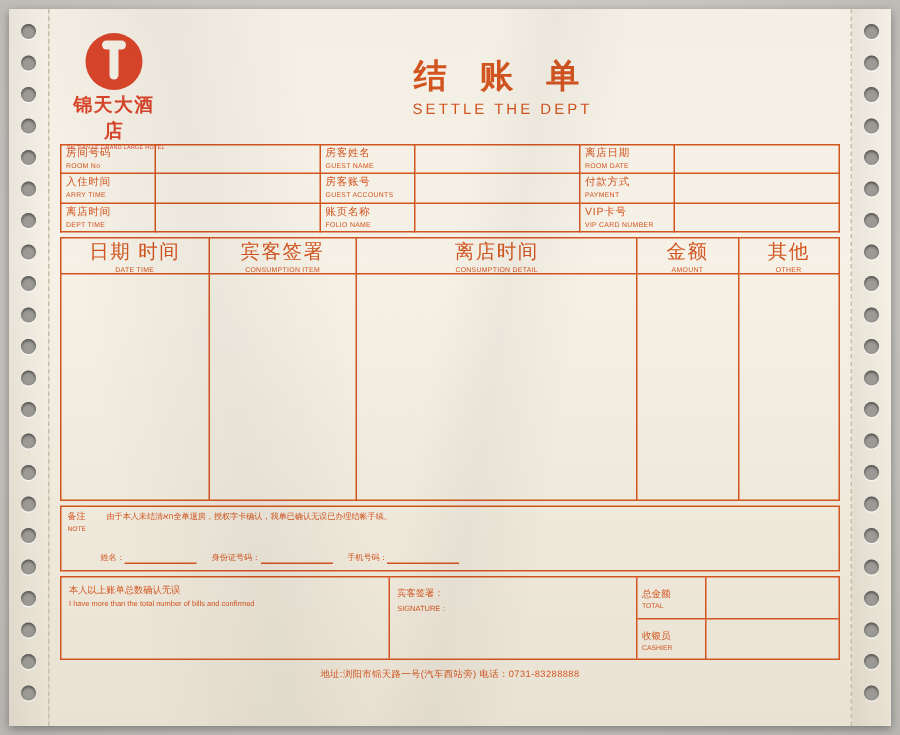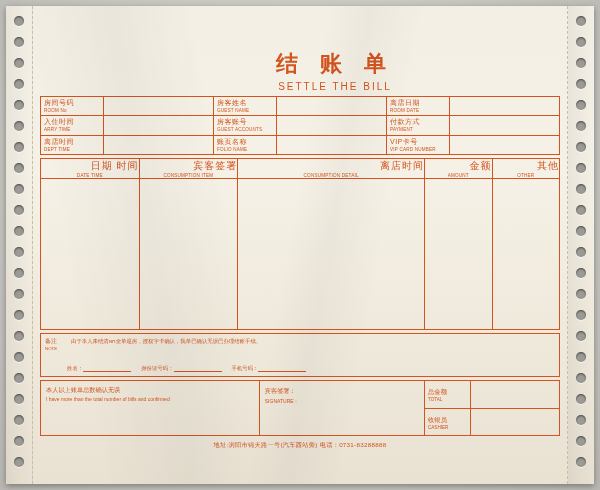--- a/index.html
+++ b/index.html
@@ -47,21 +47,21 @@
     content:"";position:absolute;left:16px;top:7px;width:6px;height:24px;
     background:#f6f1e6;border-radius:3px;
   }
   .logo .mark:before{
     content:"";position:absolute;left:11px;top:5px;width:16px;height:6px;
     background:#f6f1e6;border-radius:3px;
   }
   .logo .cn{font-size:12.5px;font-weight:bold;color:#d9452a;margin-top:2px;letter-spacing:1px;}
   .logo .en{font-size:3.6px;color:#d9452a;letter-spacing:.2px;white-space:nowrap;}
   .title{
-    position:absolute;left:200px;top:31px;width:190px;text-align:center;
+    position:absolute;left:200px;top:18px;width:190px;text-align:center;
   }
   .title .t-cn{font-size:22px;font-weight:bold;color:#d2541f;letter-spacing:8px;}
   .title .t-en{font-size:10px;color:#d2541f;letter-spacing:2px;margin-top:2px;}
   .serial{
     position:absolute;right:2px;top:30px;font-size:21px;color:#e23b13;
     font-family:"Liberation Sans", sans-serif;font-weight:bold;letter-spacing:.5px;
   }
   table.grid{border-collapse:collapse;width:100%;}
   table.grid td{border:1px solid #d2541f;padding:0;}
   .lbl{
@@ -70,21 +70,21 @@
   .lbl .cn{font-size:7px;letter-spacing:.5px;display:block;}
   .lbl .en{font-size:4.6px;display:block;letter-spacing:.2px;}
   .top-block td{height:17px;}
   .labelcell{width:62px;background:transparent;vertical-align:middle;}
   .fieldcell{background:transparent;}
   .mid{margin-top:3px;}
   .mid td{vertical-align:top;}
   .colhead{
     text-align:center;font-size:7px;padding:3px 1px 2px;white-space:nowrap;
   }
-  .colhead .cn{display:block;font-size:10px;letter-spacing:1px;text-align:right;}
+  .colhead .cn{display:block;font-size:13px;letter-spacing:1px;}
   .colhead .en{display:block;font-size:4.6px;letter-spacing:.2px;}
   .body-row td{height:150px;}
   .note{
     margin-top:3px;border:1px solid #d2541f;height:36px;position:relative;
     font-size:5.2px;padding:3px 4px;line-height:1.5;
   }
   .note .nlabel{position:absolute;left:4px;top:3px;font-size:6px;}
   .note .nlabel .en{display:block;font-size:4.4px;}
   .note .ntext{margin-left:26px;font-size:5.4px;}
   .note .nline{
@@ -164,23 +164,28 @@
         <div class="hole" style="right: 8px; top: 367px;"></div>
         <div class="hole" style="right: 8px; top: 388px;"></div>
         <div class="hole" style="right: 8px; top: 409px;"></div>
         <div class="hole" style="right: 8px; top: 430px;"></div>
         <div class="hole" style="right: 8px; top: 451px;"></div>
       </div>
 
     <div class="form">
 
       <div class="hdr">
+        <div class="logo">
+          <div class="mark"></div>
+          <div class="cn">锦天大酒店</div>
+          <div class="en">JIN TIAN LE GRAND LARGE HOTEL</div>
+        </div>
         <div class="title">
           <div class="t-cn">结 账 单</div>
-          <div class="t-en">SETTLE THE BILL</div>
+          <div class="t-en">SETTLE THE DEPT</div>
         </div>
       </div>
 
       <table class="grid top-block">
         <tbody id="top-rows">
             <tr>
               <td class="labelcell">
                 <div class="lbl">
                   <span class="cn">房间号码</span>
                   <span class="en">ROOM No</span>

